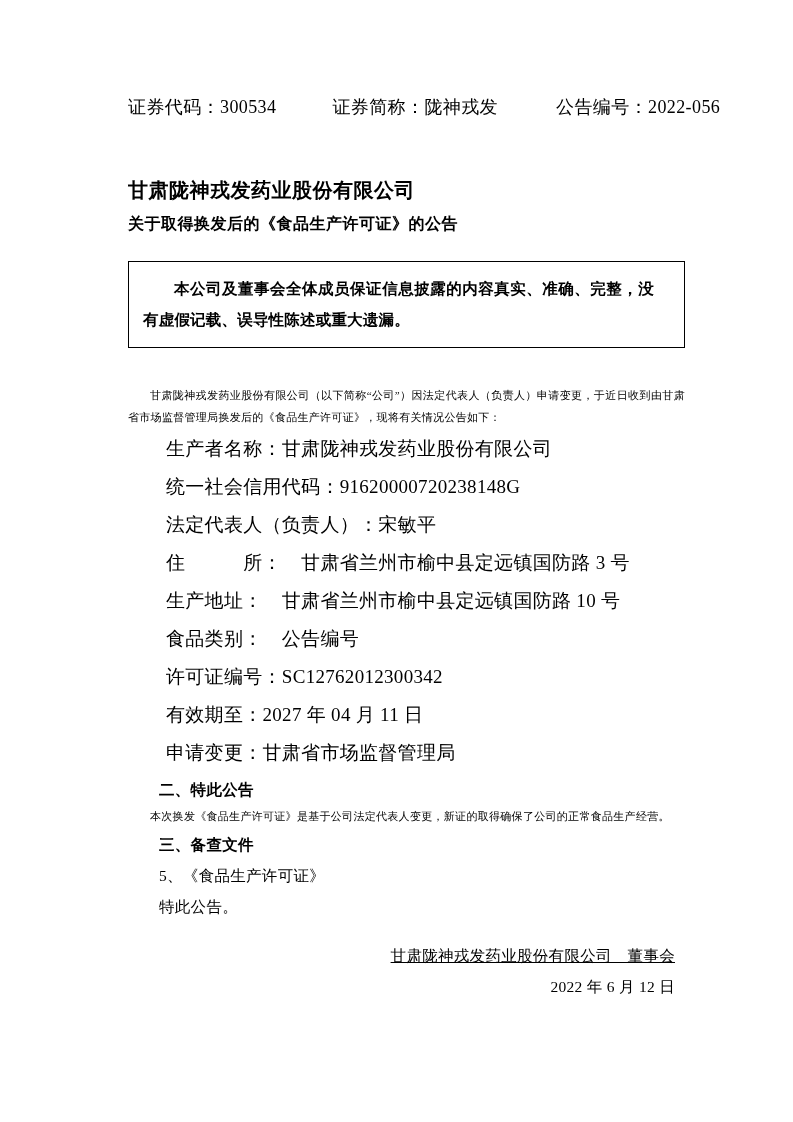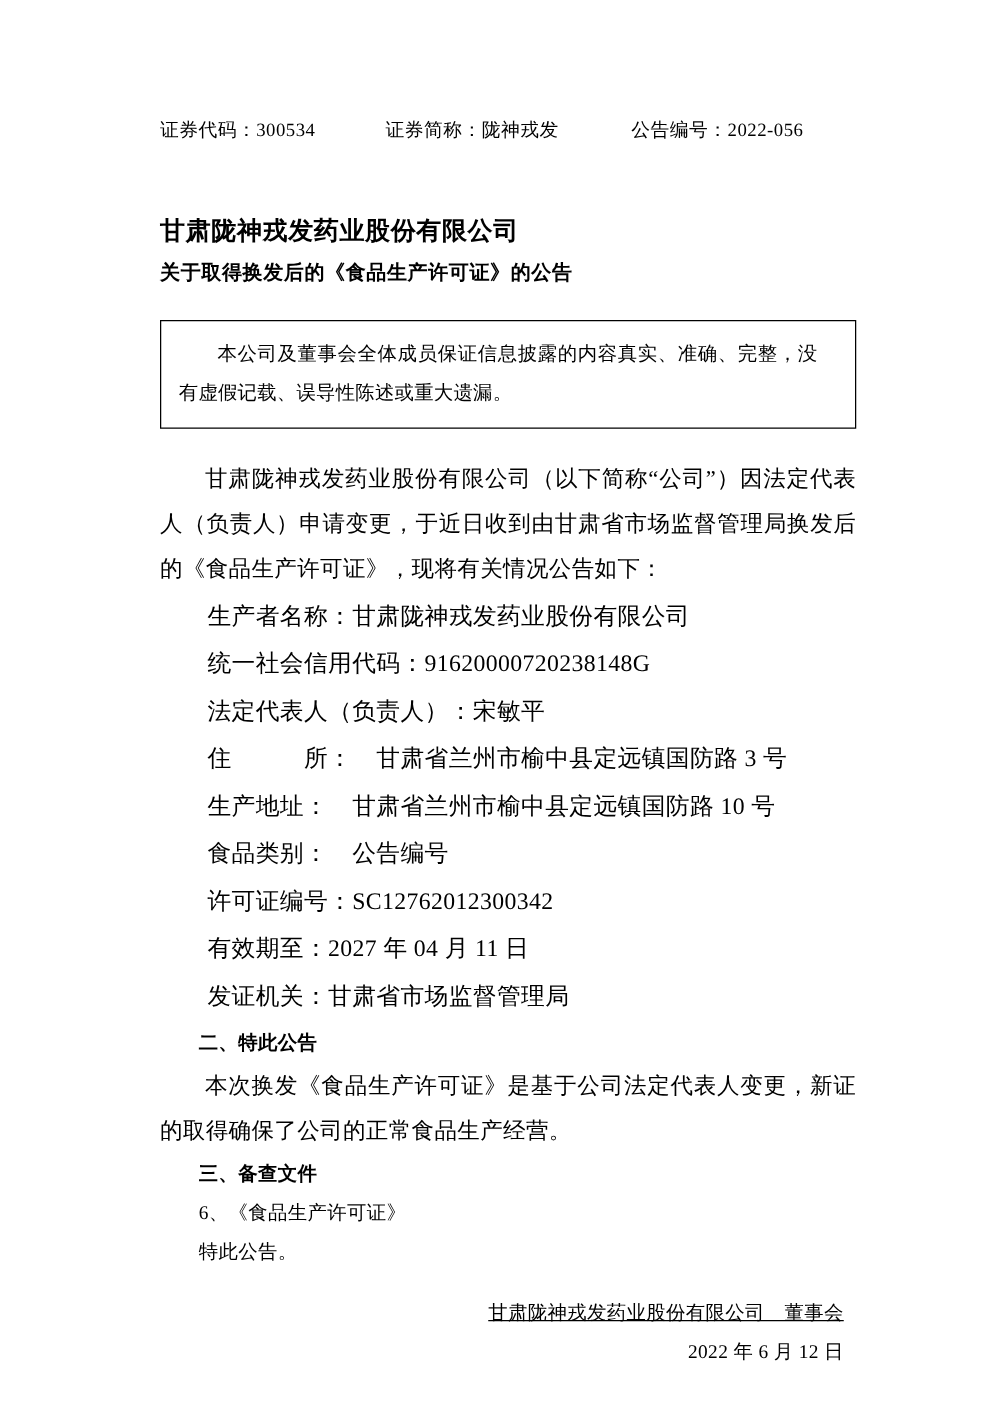--- a/index.html
+++ b/index.html
@@ -19,21 +19,21 @@
     box-sizing: border-box;
     width: 793px;
     height: 1122px;
     padding: 95px 108px 60px 128px;
     position: relative;
   }
 
   
   .doc-header {
     display: flex;
-    font-size: 15px;
+    font-size: 18px;
     letter-spacing: 0.4px;
     margin-bottom: 52px;
     white-space: nowrap;
   }
   .doc-header .cell-code { margin-right: 56px; }
   .doc-header .cell-name { margin-right: 58px; }
 
   
   .title-block {
     text-align: left;
@@ -42,33 +42,33 @@
     line-height: 1.9;
     letter-spacing: 0.5px;
     margin-bottom: 22px;
   }
   .title-line-2 { font-size: 16px; }
 
   
   .notice-box {
     border: 1.4px solid #000;
     padding: 11px 30px 12px 14px;
-    font-weight: normal;
+    font-weight: bold;
     font-size: 15.5px;
     line-height: 2.0;
     letter-spacing: 0.2px;
-    margin: 14px 0 22px 0;
+    margin: 14px 0 36px 0;
     text-align: justify;
     text-align-last: left;
   }
   .notice-box p { margin: 0; text-indent: 2em; }
 
   
   .para {
-    font-size: 18px;
+    font-size: 11px;
     line-height: 2.0;
     letter-spacing: 0.3px;
     text-align: justify;
     text-indent: 2em;
     margin: 0 0 2px 0;
   }
   .section-head {
     font-size: 15.5px;
     font-weight: bold;
     line-height: 2.0;
@@ -128,27 +128,27 @@
 
 
   <p class="field-line">生产者名称：甘肃陇神戎发药业股份有限公司</p>
   <p class="field-line">统一社会信用代码：91620000720238148G</p>
   <p class="field-line">法定代表人（负责人）：宋敏平</p>
   <p class="field-line">住　　　所：　甘肃省兰州市榆中县定远镇国防路 3 号</p>
   <p class="field-line">生产地址：　甘肃省兰州市榆中县定远镇国防路 10 号</p>
   <p class="field-line">食品类别：　公告编号</p>
   <p class="field-line">许可证编号：SC12762012300342</p>
   <p class="field-line">有效期至：2027 年 04 月 11 日</p>
-  <p class="field-line">发证机关：甘肃省市场监督管理局</p>
+  <p class="field-line">申请变更：甘肃省市场监督管理局</p>
 
   <p class="section-head">二、特此公告</p>
   <p class="para">本次换发《食品生产许可证》是基于公司法定代表人变更，新证的取得确保了公司的正常食品生产经营。</p>
 
   <p class="section-head">三、备查文件</p>
-  <p class="plain-line">6、《食品生产许可证》</p>
+  <p class="plain-line">5、《食品生产许可证》</p>
   <p class="plain-line">特此公告。</p>
 
   <div class="sign-block">
     <div class="sign-line-1">甘肃陇神戎发药业股份有限公司　董事会</div>
     <div class="sign-line-2">2022 年 6 月 12 日</div>
   </div>
 
 </div>
 
 </body></html>

